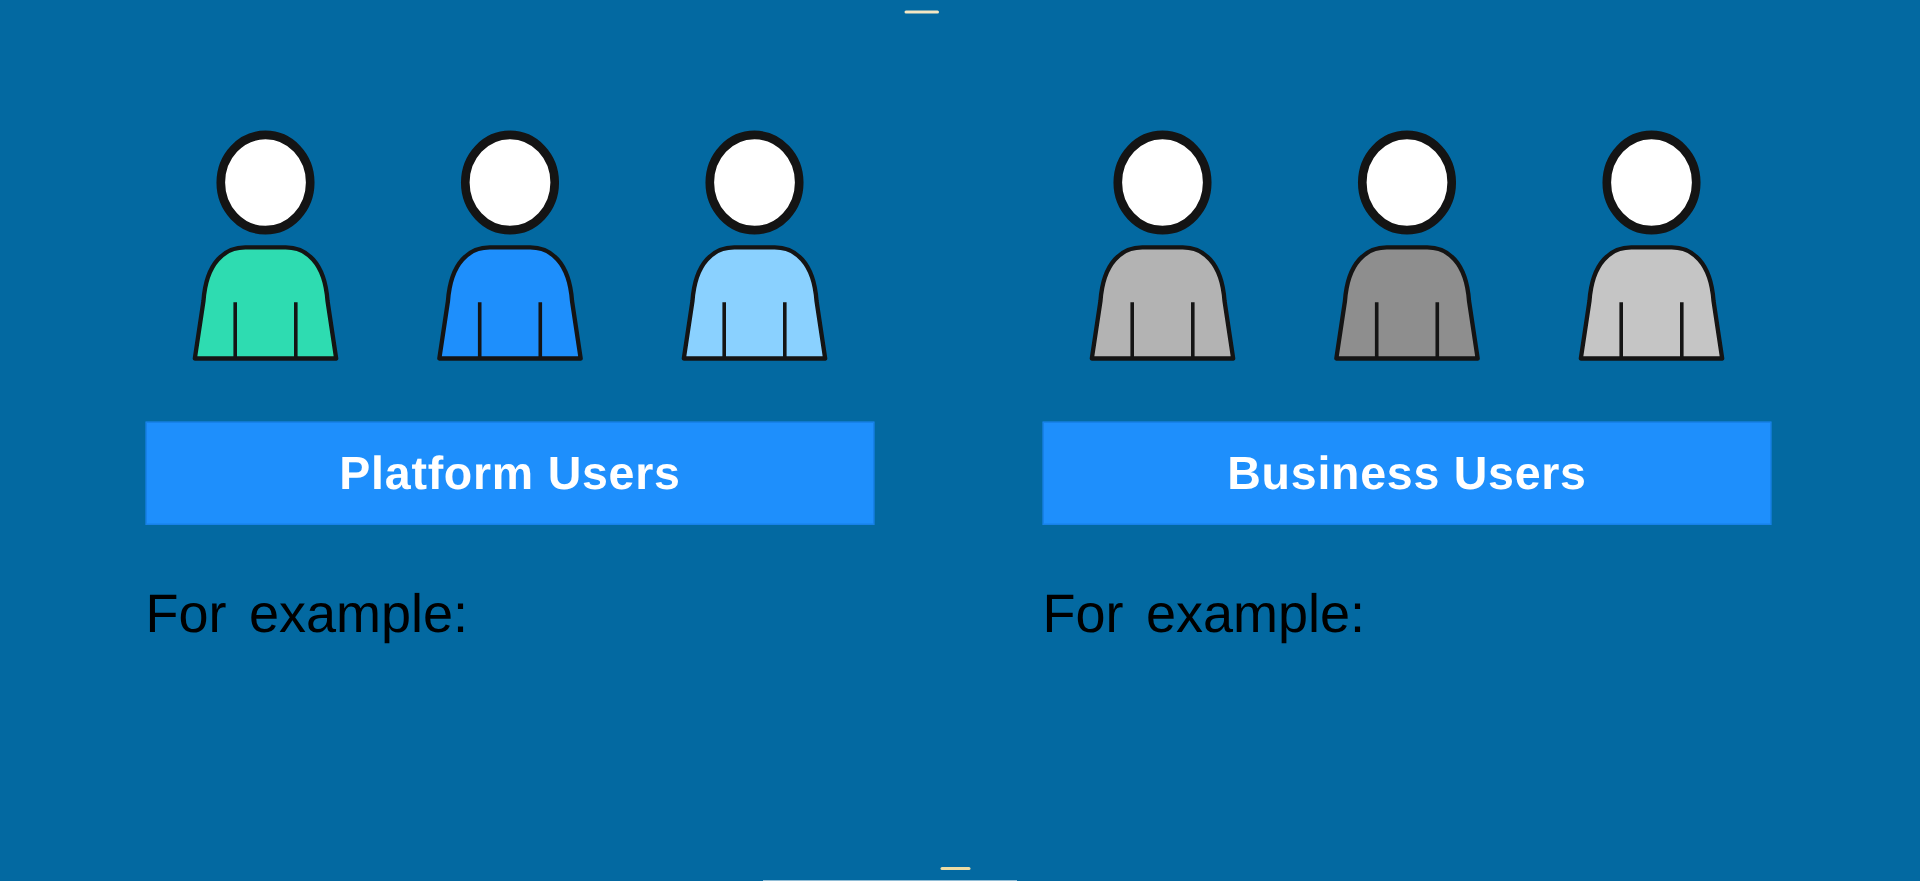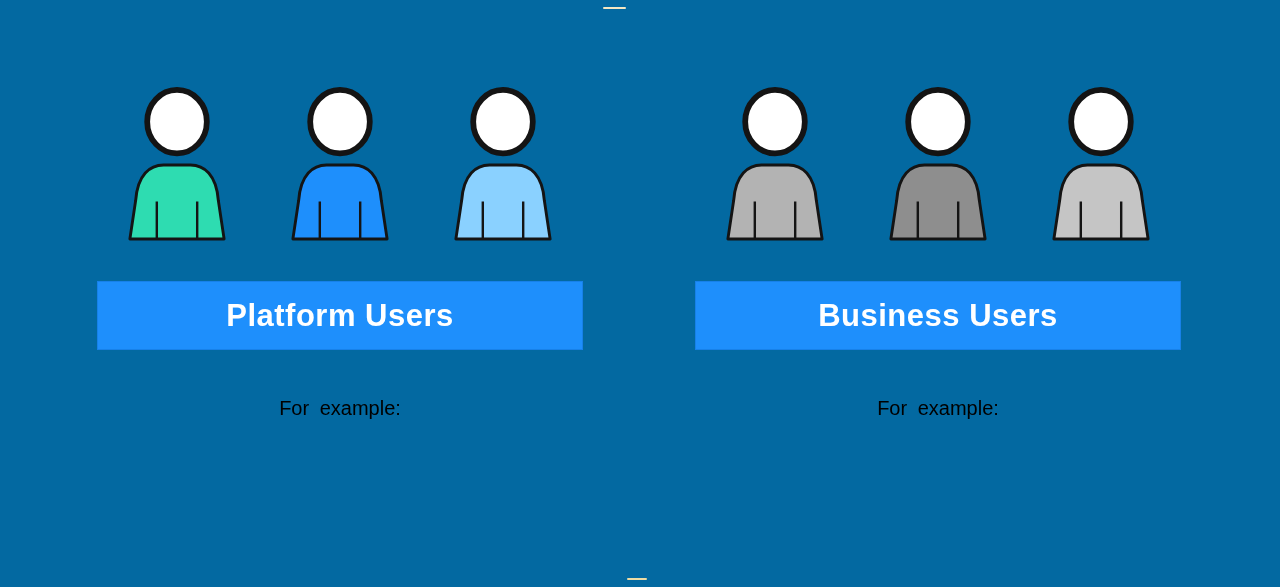--- a/index.html
+++ b/index.html
@@ -77,23 +77,23 @@
     font-weight: bold;
     letter-spacing: 0.5px;
     white-space: nowrap;
   }
 
   .description {
     position: absolute;
     top: 390px;
     left: 0;
     width: 100%;
-    text-align: center;
+    text-align: left;
     color: #000000;
-    font-size: 20px;
+    font-size: 36px;
     line-height: 37px;
     word-spacing: 5px;
     white-space: nowrap;
   }
 </style>
 </head>
 <body>
 
 <div class="canvas">
 

